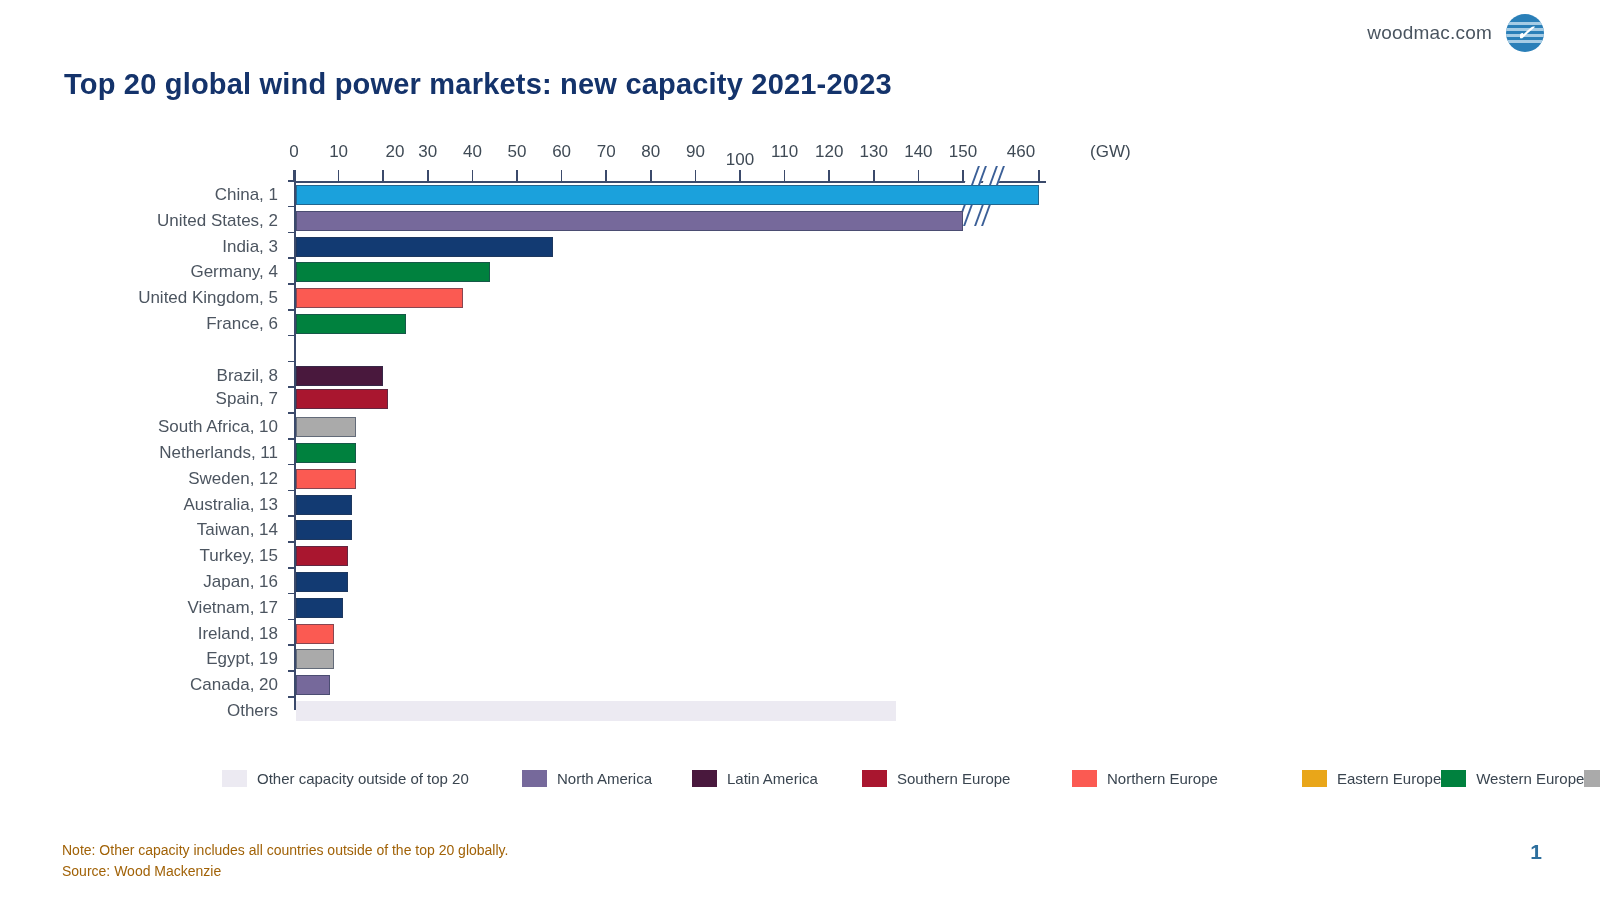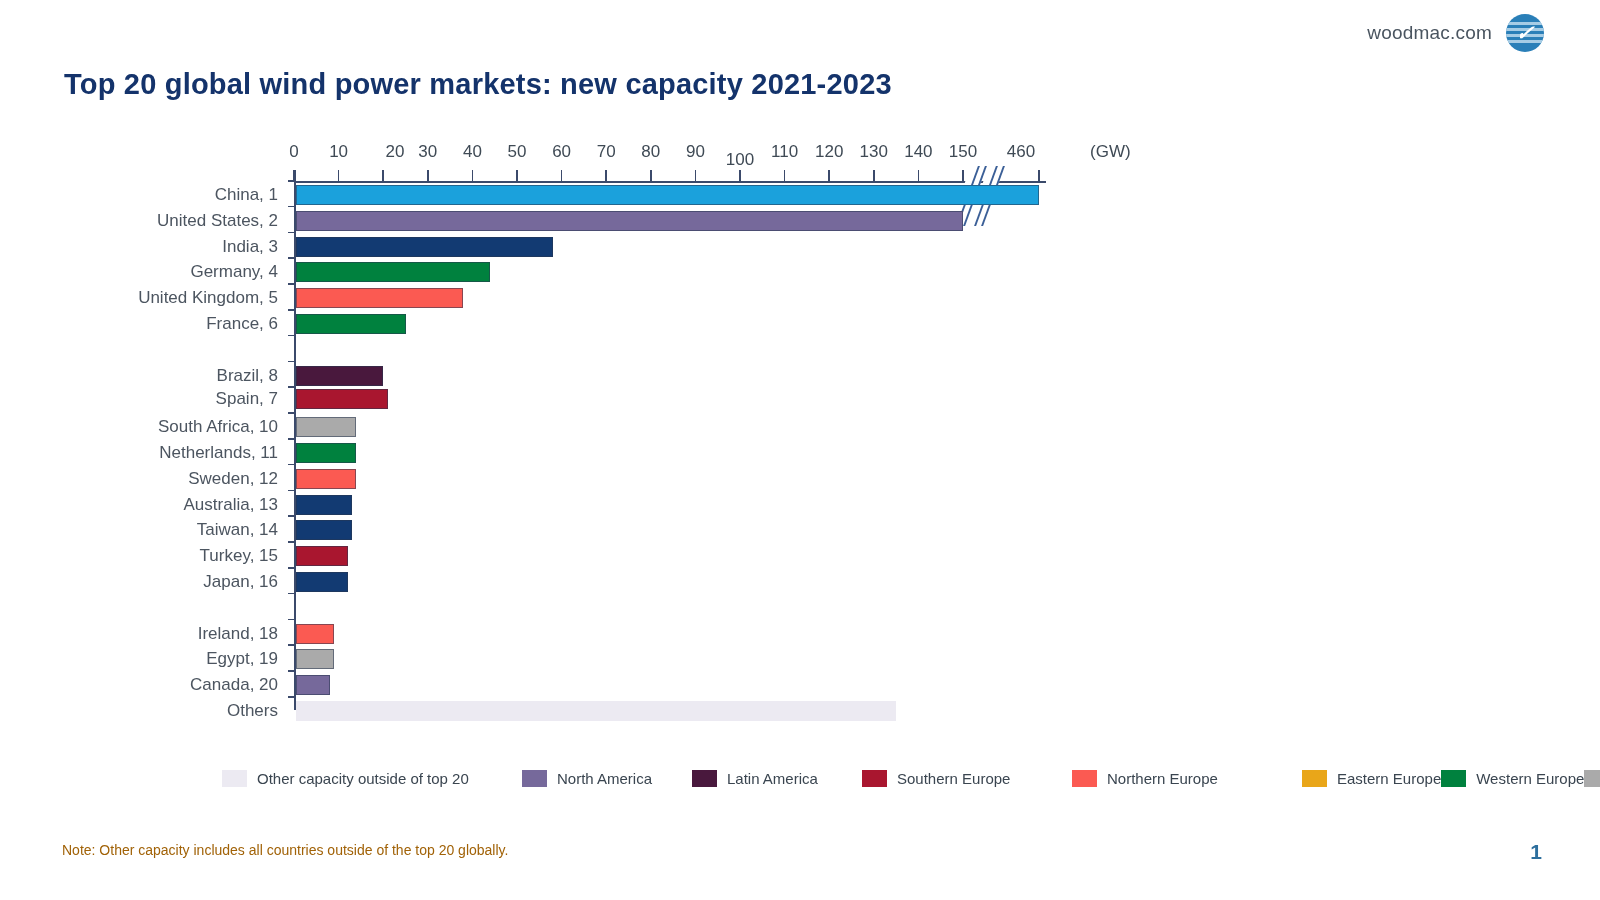--- a/index.html
+++ b/index.html
@@ -354,20 +354,24 @@
       <div class="row" style="top: 407.2px;">
         <div class="row-label">Turkey, 15</div>
         <div class="bar" title="Turkey, 15: 12 GW" style="width: 51.52px; background: rgb(169, 22, 47);"></div>
       </div>
       <div class="ytick" style="top: 405.2px;"></div>
       <div class="row" style="top: 433px;">
         <div class="row-label">Japan, 16</div>
         <div class="bar" title="Japan, 16: 12 GW" style="width: 51.52px; background: rgb(18, 58, 114);"></div>
       </div>
       <div class="ytick" style="top: 431px;"></div>
+      <div class="row" style="top: 458.8px;">
+        <div class="row-label">Vietnam, 17</div>
+        <div class="bar" title="Vietnam, 17: 11 GW" style="width: 47.06px; background: rgb(18, 58, 114);"></div>
+      </div>
       <div class="ytick" style="top: 456.8px;"></div>
       <div class="row" style="top: 484.6px;">
         <div class="row-label">Ireland, 18</div>
         <div class="bar" title="Ireland, 18: 9 GW" style="width: 38.14px; background: rgb(251, 90, 82);"></div>
       </div>
       <div class="ytick" style="top: 482.6px;"></div>
       <div class="row" style="top: 510.4px;">
         <div class="row-label">Egypt, 19</div>
         <div class="bar" title="Egypt, 19: 9 GW" style="width: 38.14px; background: rgb(170, 170, 170);"></div>
       </div>
@@ -414,14 +418,15 @@
       <span class="legend-swatch" style="background: rgb(0, 129, 62);"></span>
       <span class="legend-text">Western Europe</span>
     </div>
     <div class="legend-item">
       <span class="legend-swatch" style="background: rgb(170, 170, 170);"></span>
     </div>
   </div>
 
 <div id="footer">
   <div>Note: Other capacity includes all countries outside of the top 20 globally.</div>
+  <div>Source: Wood Mackenzie</div>
 </div>
 <div id="page-number">1</div>
 
 </body></html>

